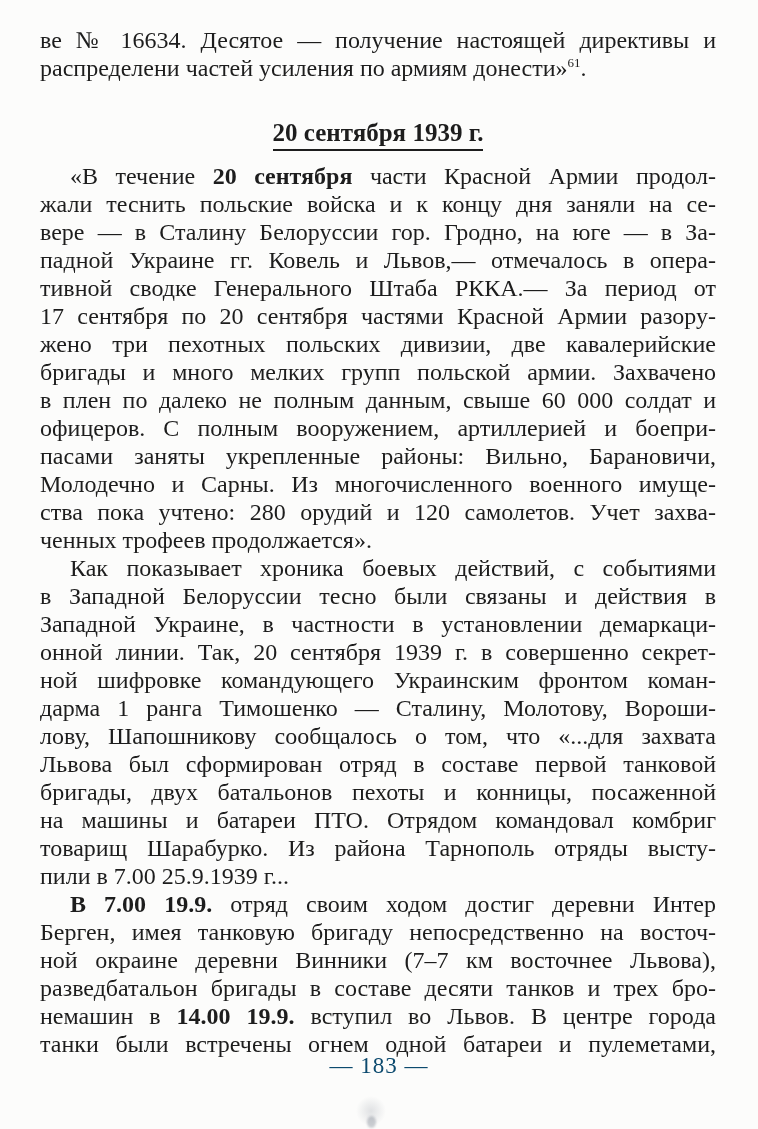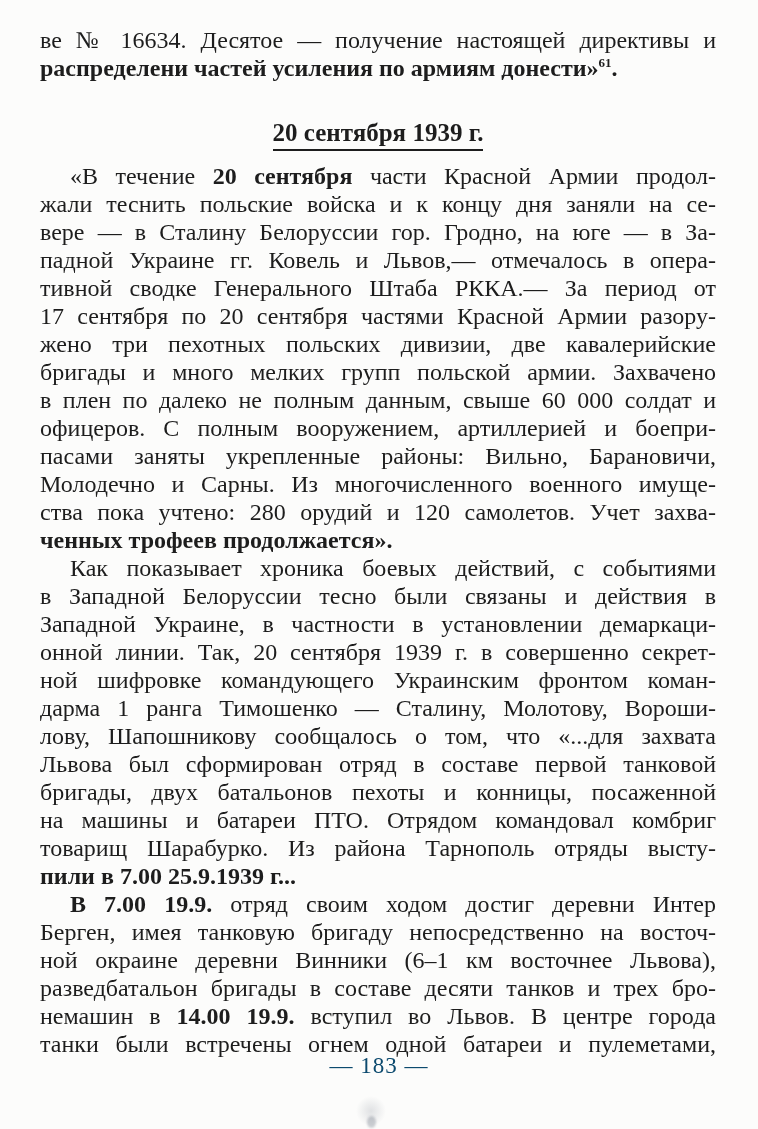--- a/index.html
+++ b/index.html
@@ -16,21 +16,21 @@
     padding: 26px 42px 0 40px;
     font-size: 24px;
     line-height: 28px;
   }
   .para { margin: 0; }
   .line {
     text-align: justify;
     text-align-last: justify;
   }
   .line.indent { text-indent: 30px; }
-  .line.para-end { text-align-last: auto; font-weight: bold; }
+  .line.para-end { text-align-last: auto; }
   .b { font-weight: bold; }
   sup {
     font-size: 13px;
     line-height: 0;
     vertical-align: 9px;
   }
   .heading {
     text-align: left;
     text-align-last: center;
     font-weight: bold;
@@ -109,21 +109,21 @@
         <div class="line"><span>лову, Шапошникову сообщалось о том, что «...для захвата</span></div>
         <div class="line"><span>Львова был сформирован отряд в составе первой танковой</span></div>
         <div class="line"><span>бригады, двух батальонов пехоты и конницы, посаженной</span></div>
         <div class="line"><span>на машины и батареи ПТО. Отрядом командовал комбриг</span></div>
         <div class="line"><span>товарищ Шарабурко. Из района Тарнополь отряды высту-</span></div>
         <div class="line para-end"><span>пили в 7.00 25.9.1939 г...</span></div>
       </div>
       <div class="para">
         <div class="line indent"><span class="b">В 7.00 19.9.</span><span> отряд своим ходом достиг деревни Интер</span></div>
         <div class="line"><span>Берген, имея танковую бригаду непосредственно на восточ-</span></div>
-        <div class="line"><span>ной окраине деревни Винники (6–1 км восточнее Львова),</span></div>
+        <div class="line"><span>ной окраине деревни Винники (7–7 км восточнее Львова),</span></div>
         <div class="line"><span>разведбатальон бригады в составе десяти танков и трех бро-</span></div>
         <div class="line"><span>немашин в </span><span class="b">14.00 19.9.</span><span> вступил во Львов. В центре города</span></div>
         <div class="line"><span>танки были встречены огнем одной батареи и пулеметами,</span></div>
       </div>
     </div>
   <div class="footer">
     <span>— 183 —</span>
   </div>
   <div class="smudge"></div>
   <div class="smudge-dot"></div>

